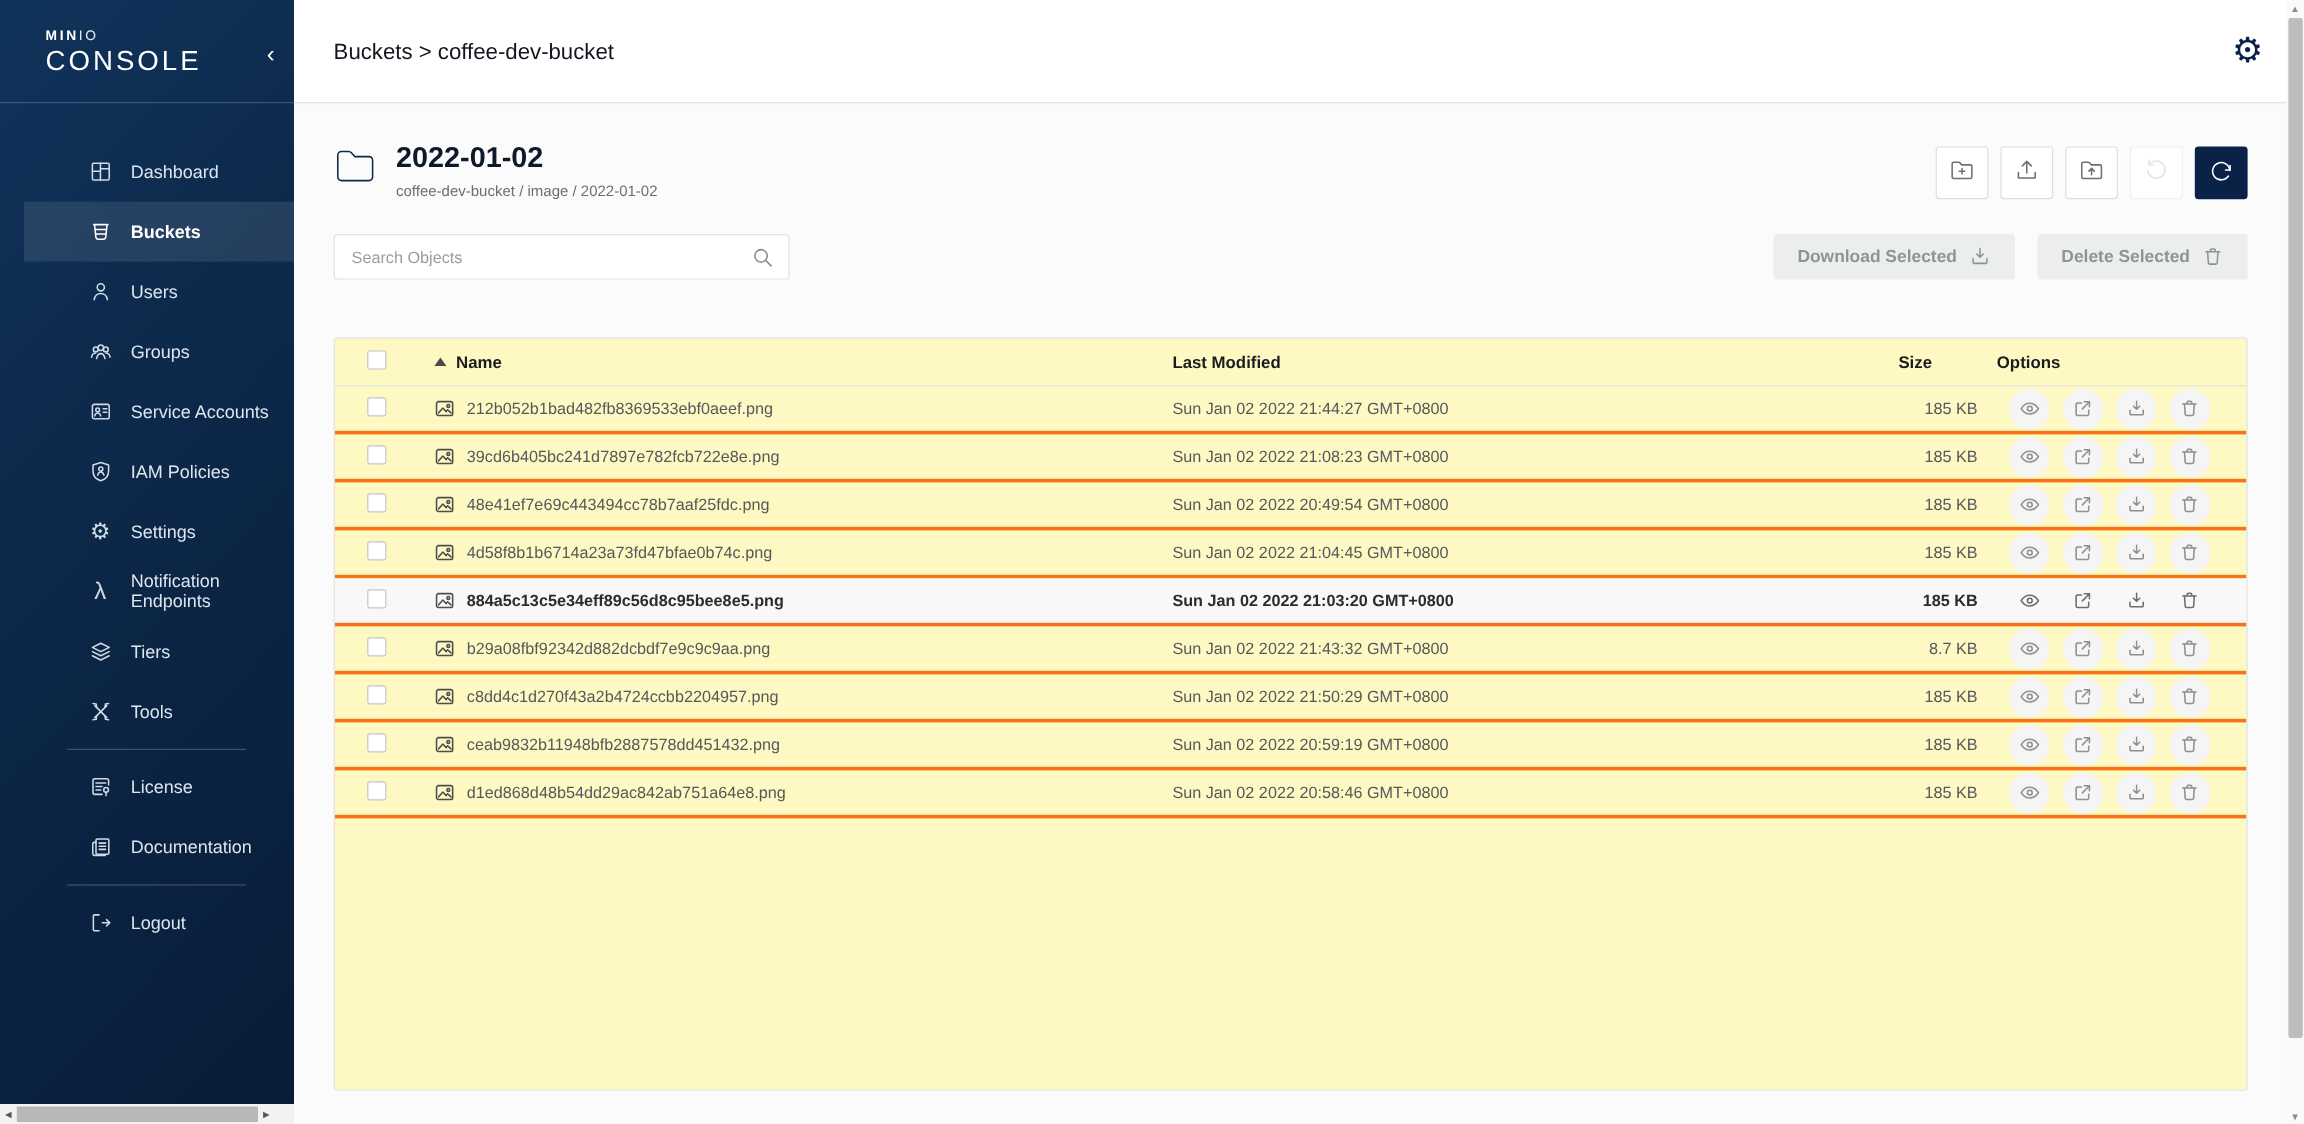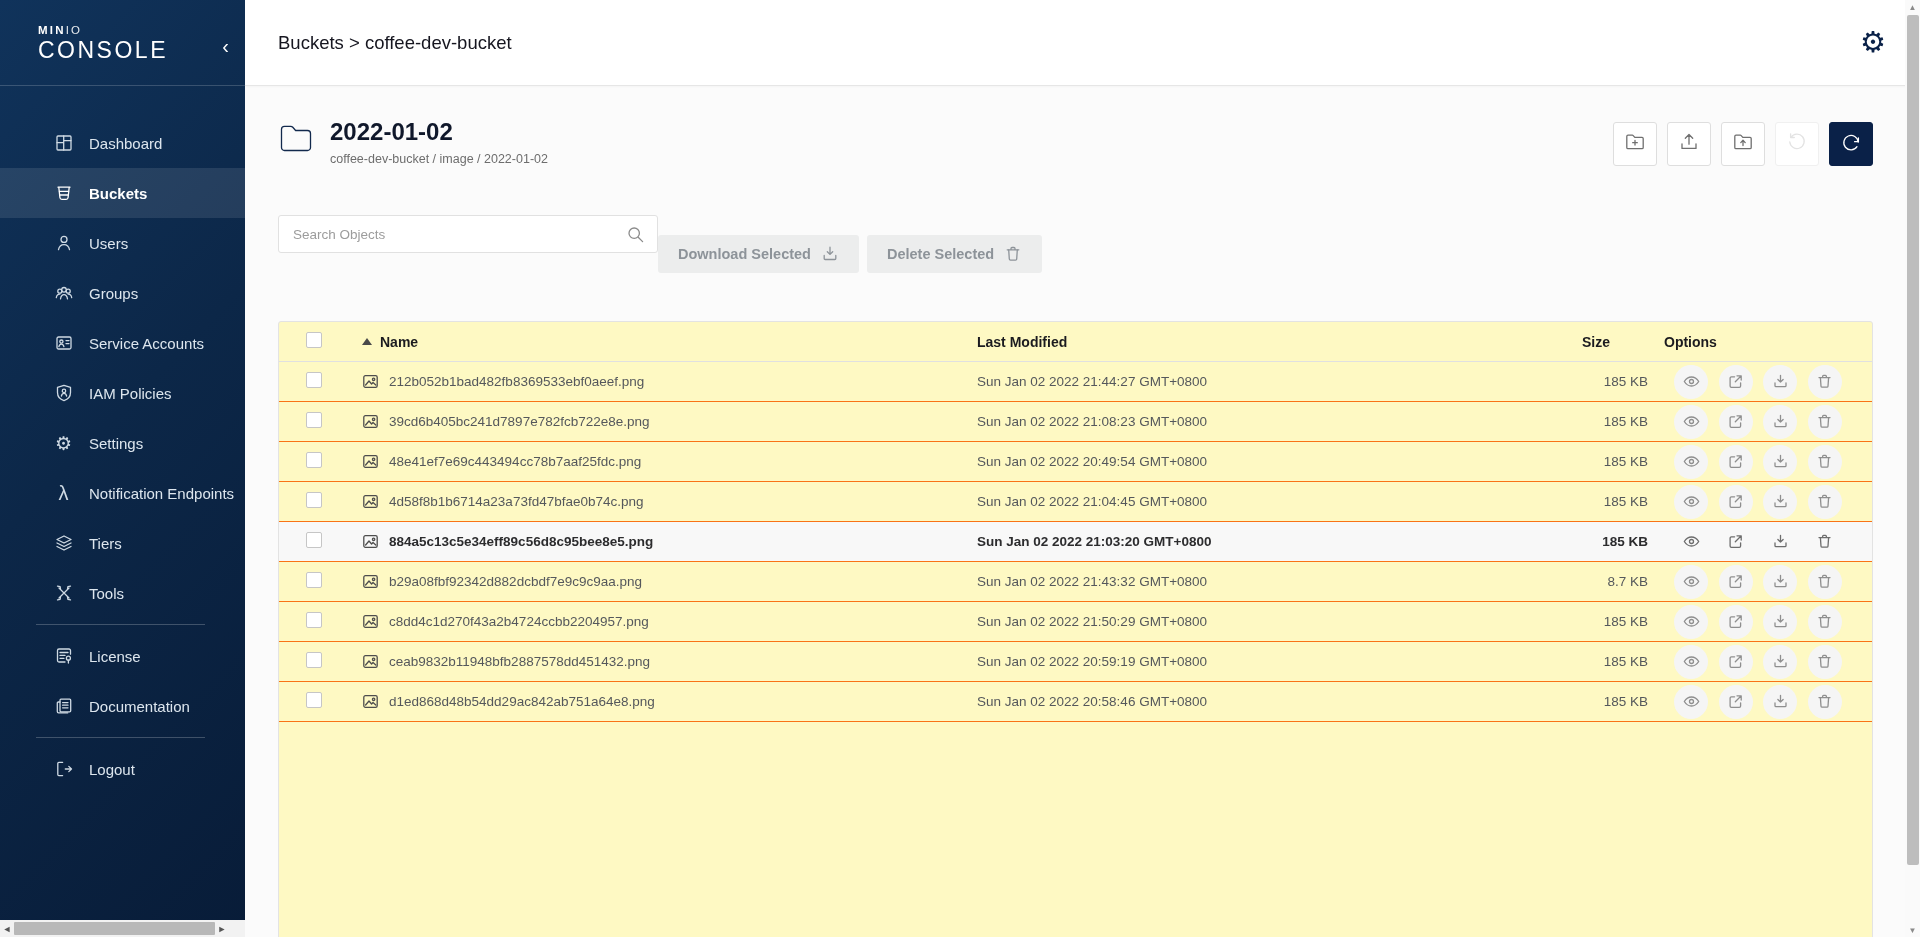--- a/index.html
+++ b/index.html
@@ -11,21 +11,21 @@
   .sidebar { width:245px; height:937px; flex:0 0 245px; position:relative;
     background:linear-gradient(134deg,#10335b 0%,#0c2748 45%,#081c38 100%); color:#eef3f8; }
   .logo-block { height:86px; padding:24px 0 0 38px; position:relative;
     border-bottom:1px solid rgba(255,255,255,0.18); }
   .logo-top { font-size:11.5px; letter-spacing:2.2px; color:#fff; }
   .logo-top .lg-bold { font-weight:800;text-align:center; }
   .logo-top .lg-light { font-weight:300; opacity:.9; }
   .logo-console { font-size:23px; font-weight:400; letter-spacing:2.5px; color:#fff; margin-top:1px; }
   .collapse-btn { position:absolute; right:16px; top:36px; font-size:20px; color:#fff;
     cursor:pointer; line-height:1; }
-  .nav { padding-top:32px; }
+  .nav { padding-top:32px;padding-left:20px; }
   .nav-item { height:50px; display:flex; align-items:center; padding-left:53px;
     cursor:pointer; font-size:15px; color:#dde6ee; }
   .nav-item .nicon { width:21px; height:21px; margin-right:15px; display:flex;
     align-items:center; justify-content:center; color:#cfdae4; flex:0 0 21px; }
   .nav-item .nicon svg { width:20px; height:20px; }
   .nav-item.active { background:rgba(255,255,255,0.10); font-weight:700; color:#fff; }
   .nav-item.active .nicon { color:#fff; }
   .nav-divider { height:1px; background:rgba(255,255,255,0.22); margin:6px 40px 6px 36px; }
   .glyph-icon { font-size:19px; line-height:1; font-family:"DejaVu Sans", sans-serif; }
   .lambda-icon { font-size:20px; line-height:1; font-weight:400; }
@@ -55,41 +55,41 @@
   .page-title { font-size:24px; font-weight:700; color:#10182b; line-height:1.1; }
   .page-path { font-size:12.5px; color:#6d6d6d; margin-top:7px; }
   .toolbar { display:flex; gap:10px; margin-top:2px; }
   .tool-btn { width:44px; height:44px; border:1px solid #dedede; border-radius:3px; background:#fff;
     display:flex; align-items:center; justify-content:center; color:#6f6f6f; cursor:pointer; }
   .tool-btn svg { width:22px; height:22px; }
   .tool-btn.disabled { border-color:#f0f0f0; color:#e3e3e3; cursor:default; }
   .tool-btn.primary { background:#0a2148; border-color:#0a2148; color:#fff; }
 
   
-  .filter-row { margin-top:29px; display:flex; justify-content:flex-start; align-items:center; }
+  .filter-row { margin-top:29px; display:flex; justify-content:space-between; align-items:center; }
   .search-box { width:380px; height:38px; border:1px solid #e1e1e1; border-radius:3px; background:#fff;
     display:flex; align-items:center; padding:0 12px 0 14px; }
   .search-box input { flex:1; border:none; outline:none; font-size:13.5px; color:#333;
     font-family:"Liberation Sans", sans-serif; background:transparent; }
   .search-box input::placeholder { color:#9c9c9c; }
   .search-icon { color:#8b8b8b; }
   .search-icon svg { width:19px; height:19px; display:block; }
-  .bulk-actions { display:flex; gap:8px;margin-top:40px; }
+  .bulk-actions { display:flex; gap:19px; }
   .bulk-btn { height:38px; background:#eceded; border:none; border-radius:3px; color:#8d9399;
     font-size:14.5px; font-weight:600; display:flex; align-items:center; gap:10px; padding:0 20px;
     cursor:default; font-family:"Liberation Sans", sans-serif; }
   .bulk-btn svg { width:18px; height:18px; }
 
   
   .table-card { margin-top:48px; height:628px; background:#fef9c3; border:1px solid #e3e3e3;
     border-radius:3px; overflow:hidden; }
   .t-row, .t-head { display:grid; grid-template-columns:56px 615px 559px 120px 200px;
     align-items:center; padding:0 16px 0 27px; }
   .t-head { height:40px; border-bottom:1px solid #e0e0e0; font-size:14px; font-weight:700; color:#1b1b1f; }
-  .t-row { height:40px; border-bottom:1px solid #f97316; font-size:13.5px; color:#55585c; cursor:pointer; }
+  .t-row { height:40px; border-bottom:3px solid #f97316; font-size:13.5px; color:#55585c; cursor:pointer; }
   .t-row.highlighted { background:#f8f8f8; color:#2c2c2e; font-weight:700; }
   .checkbox { width:16px; height:16px; border:1px solid #c6c6c6; border-radius:2px; background:#fff;
     display:inline-block; cursor:pointer; }
   .cell-name { display:flex; align-items:center; gap:10px; overflow:hidden; }
   .file-icon { width:17px; height:17px; color:#4e4e4e; flex:0 0 17px; }
   .file-icon svg { width:17px; height:17px; display:block; }
   .head-name { display:flex; align-items:center; gap:8px; }
   .sort-asc { width:0; height:0; border-left:5px solid transparent; border-right:5px solid transparent;
     border-bottom:7px solid #4a4a4a; display:inline-block; }
   .cell-size { text-align:right; padding-right:8px; }

